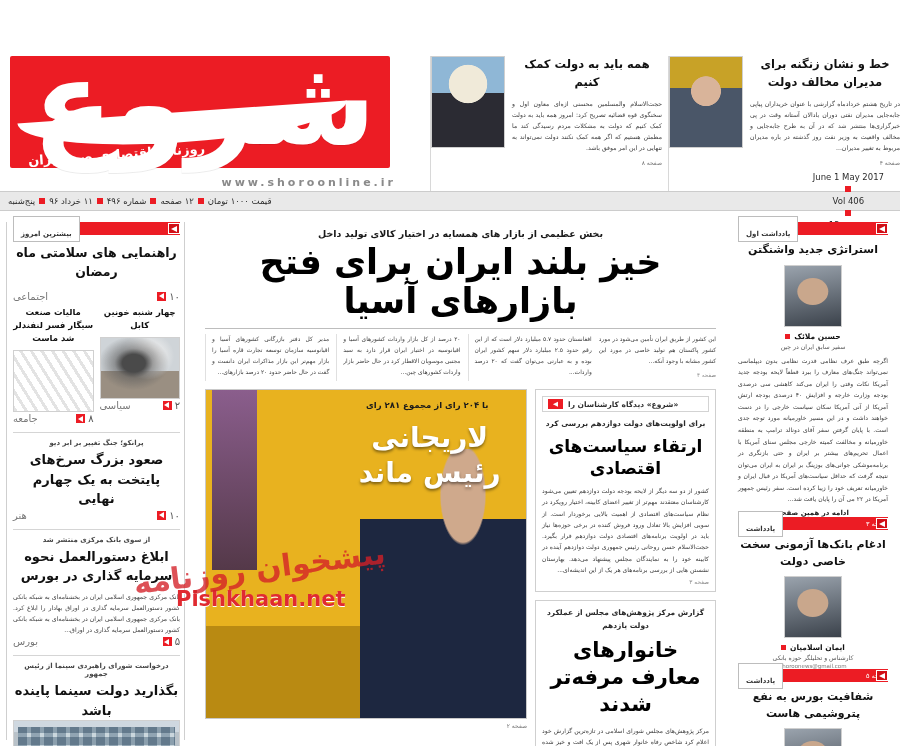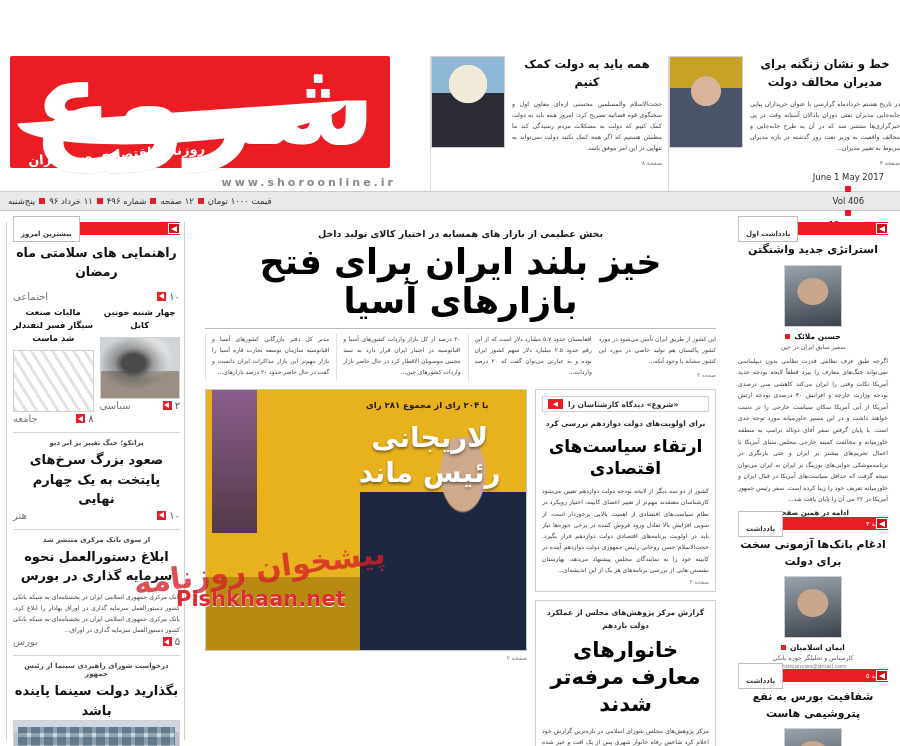--- a/index.html
+++ b/index.html
@@ -370,21 +370,21 @@
     display: flex;
     flex-direction: row-reverse;
     gap: 8px;
     margin-top: 8px;
   }
   .c-right { flex: 1.78; min-width: 0; }
   .c-left  { flex: 1; min-width: 0; }
 
   .photo-block {
     position: relative;
-    width: 100%; height: 262px;
+    width: 100%; height: 330px;
     border: 1px solid #c9c9c9;
     overflow: hidden;
     background: #e2c05a;
   }
   .photo-block .scene {
     position: absolute; inset: 0;
     background:
       linear-gradient(180deg,#e8b21f 0 72%, #b98a12 72% 100%);
   }
   .photo-block .scene::before {
@@ -736,21 +736,21 @@
         <div class="note-cont">ادامه در همین صفحه</div>
       </div>
 
       <div>
         <div class="sec-bar">
           <span class="sec-icon"></span>
           <span class="sec-label">یادداشت</span>
           <span style="flex:1"></span>
           <span style="color:#fff;font-size:6.5px;padding-left:6px;">صفحه ۳</span>
         </div>
-        <div class="note-title">ادغام بانک‌ها آزمونی سخت برای دولت</div>
+        <div class="note-title">ادغام بانک‌ها آزمونی سخت خاصی دولت</div>
         <div class="note-photo"></div>
         <div class="note-author">
           <span class="dot"></span>
           <span>ایمان اسلامیان</span>
         </div>
         <div class="note-role">کارشناس و تحلیلگر حوزه بانکی</div>
         <div class="note-mail">shoroonews@gmail.com</div>
       </div>
 
       <div>

